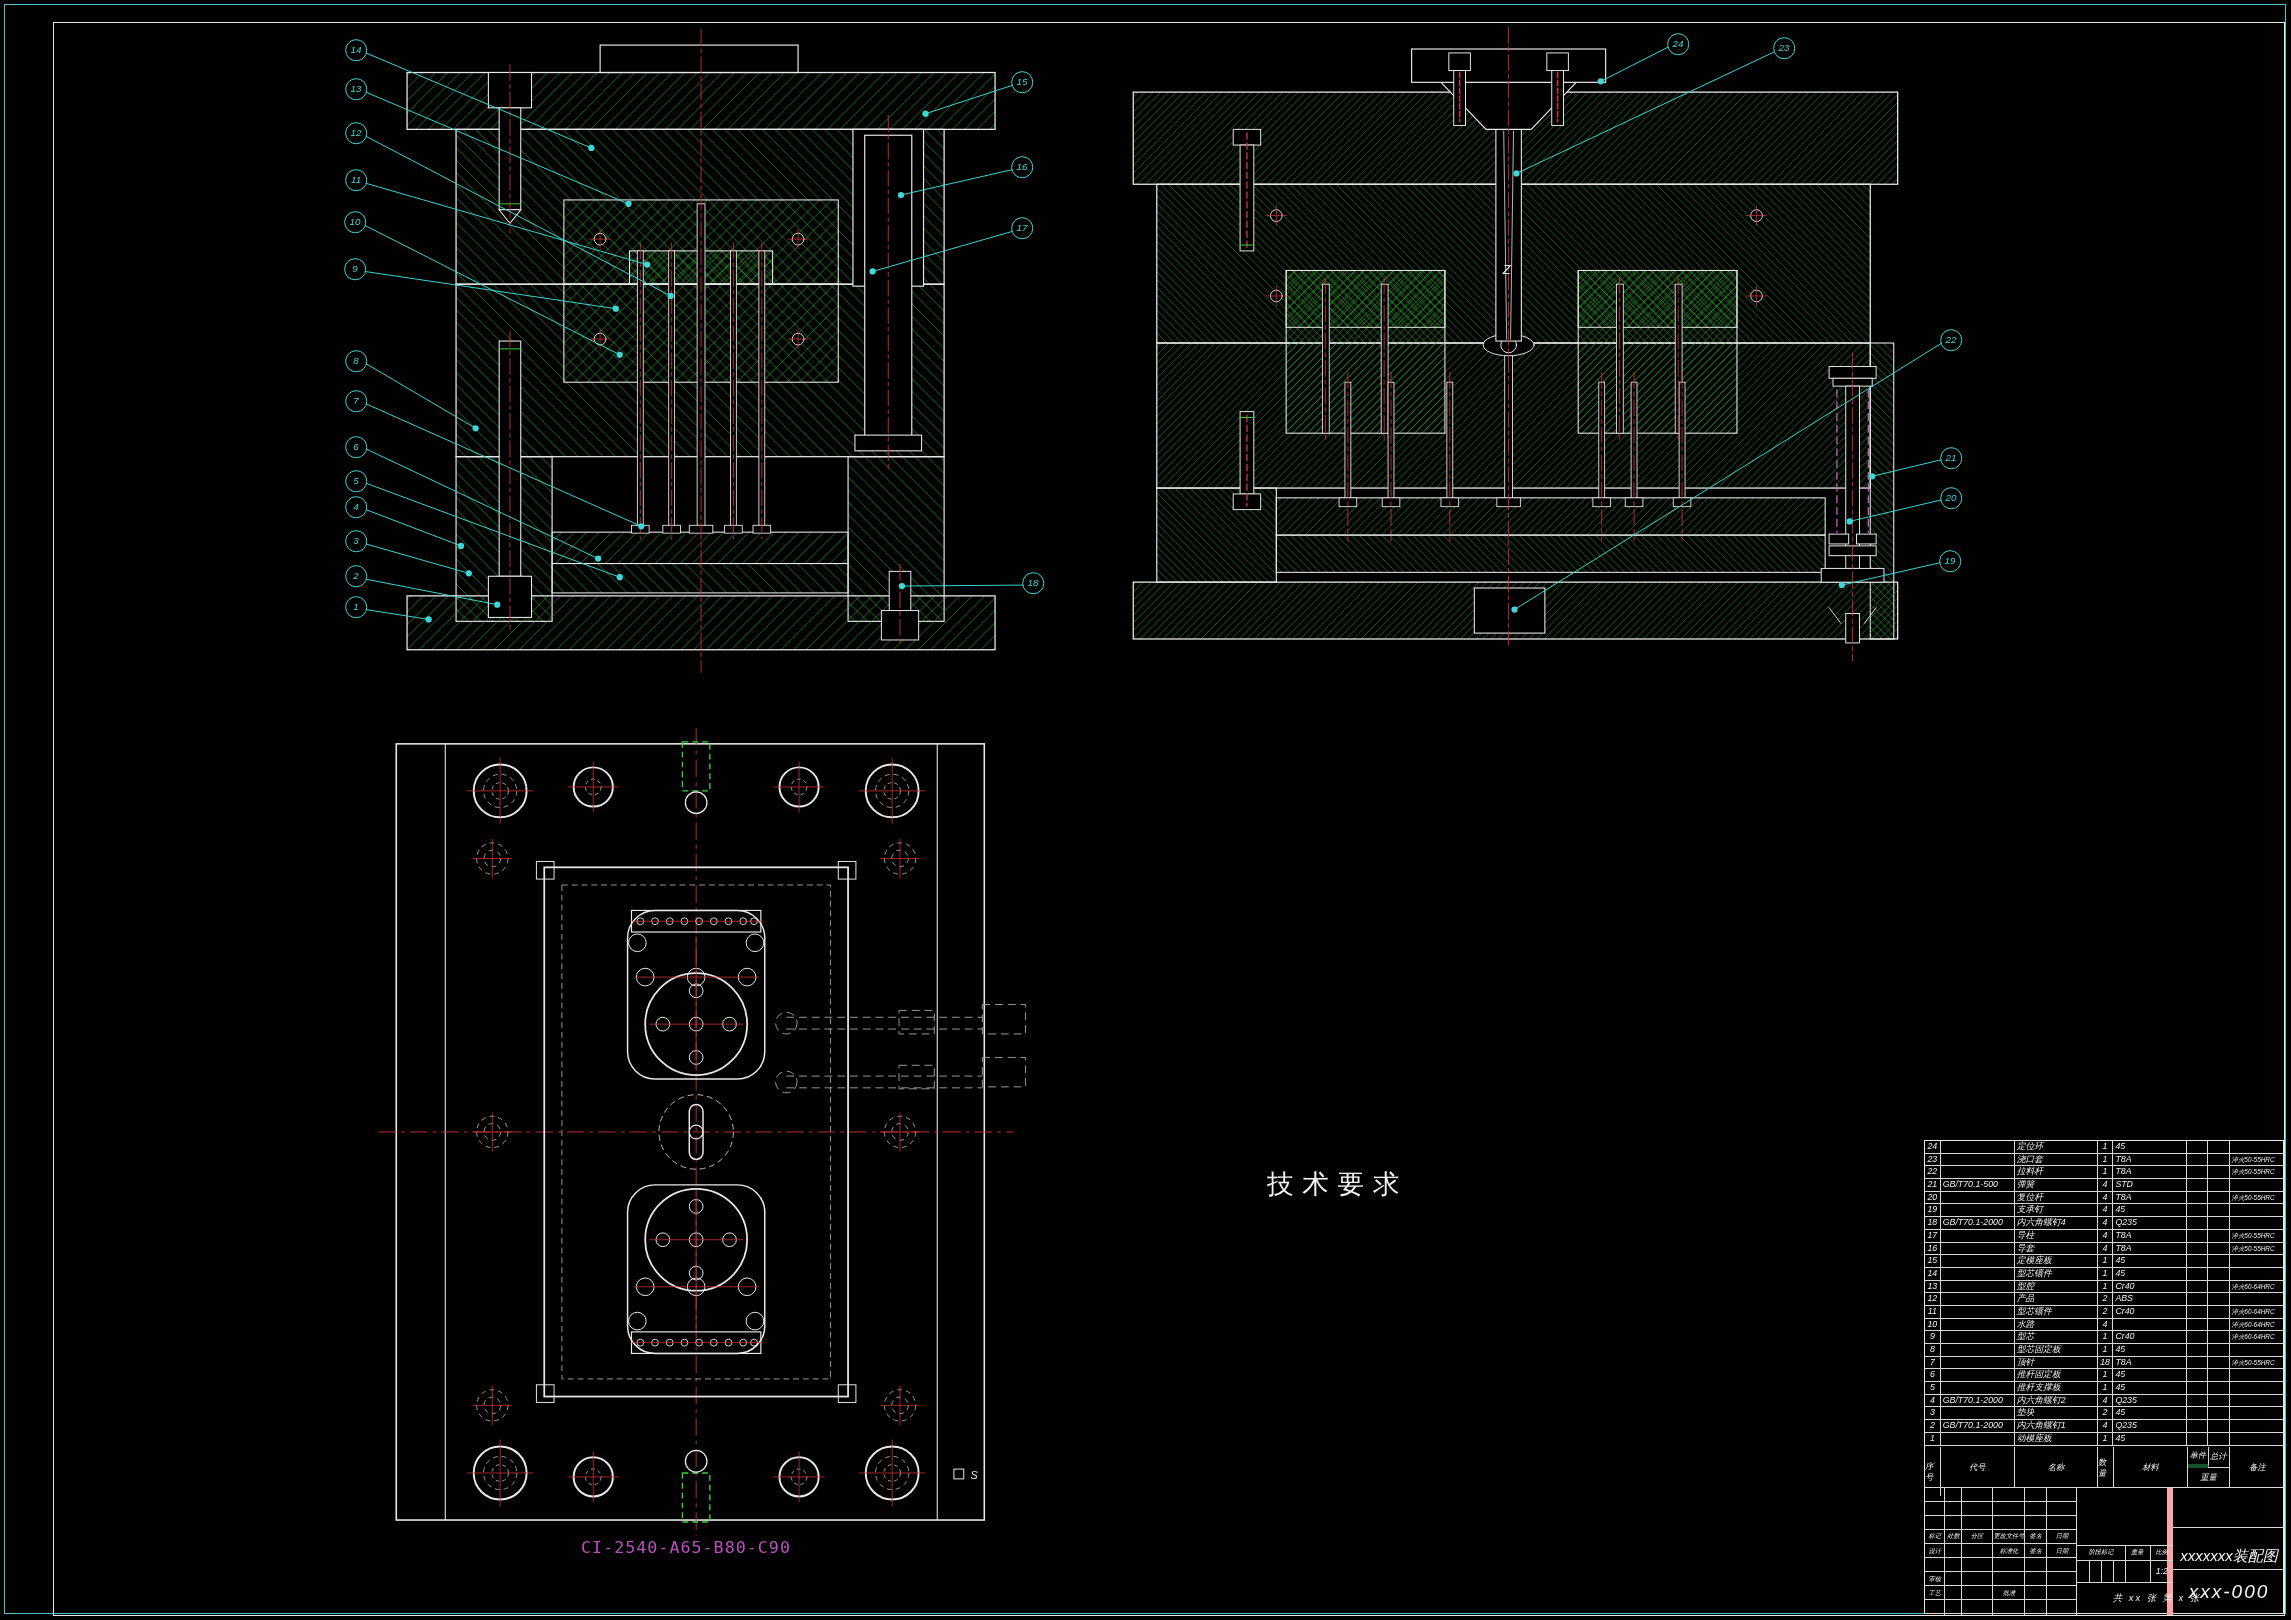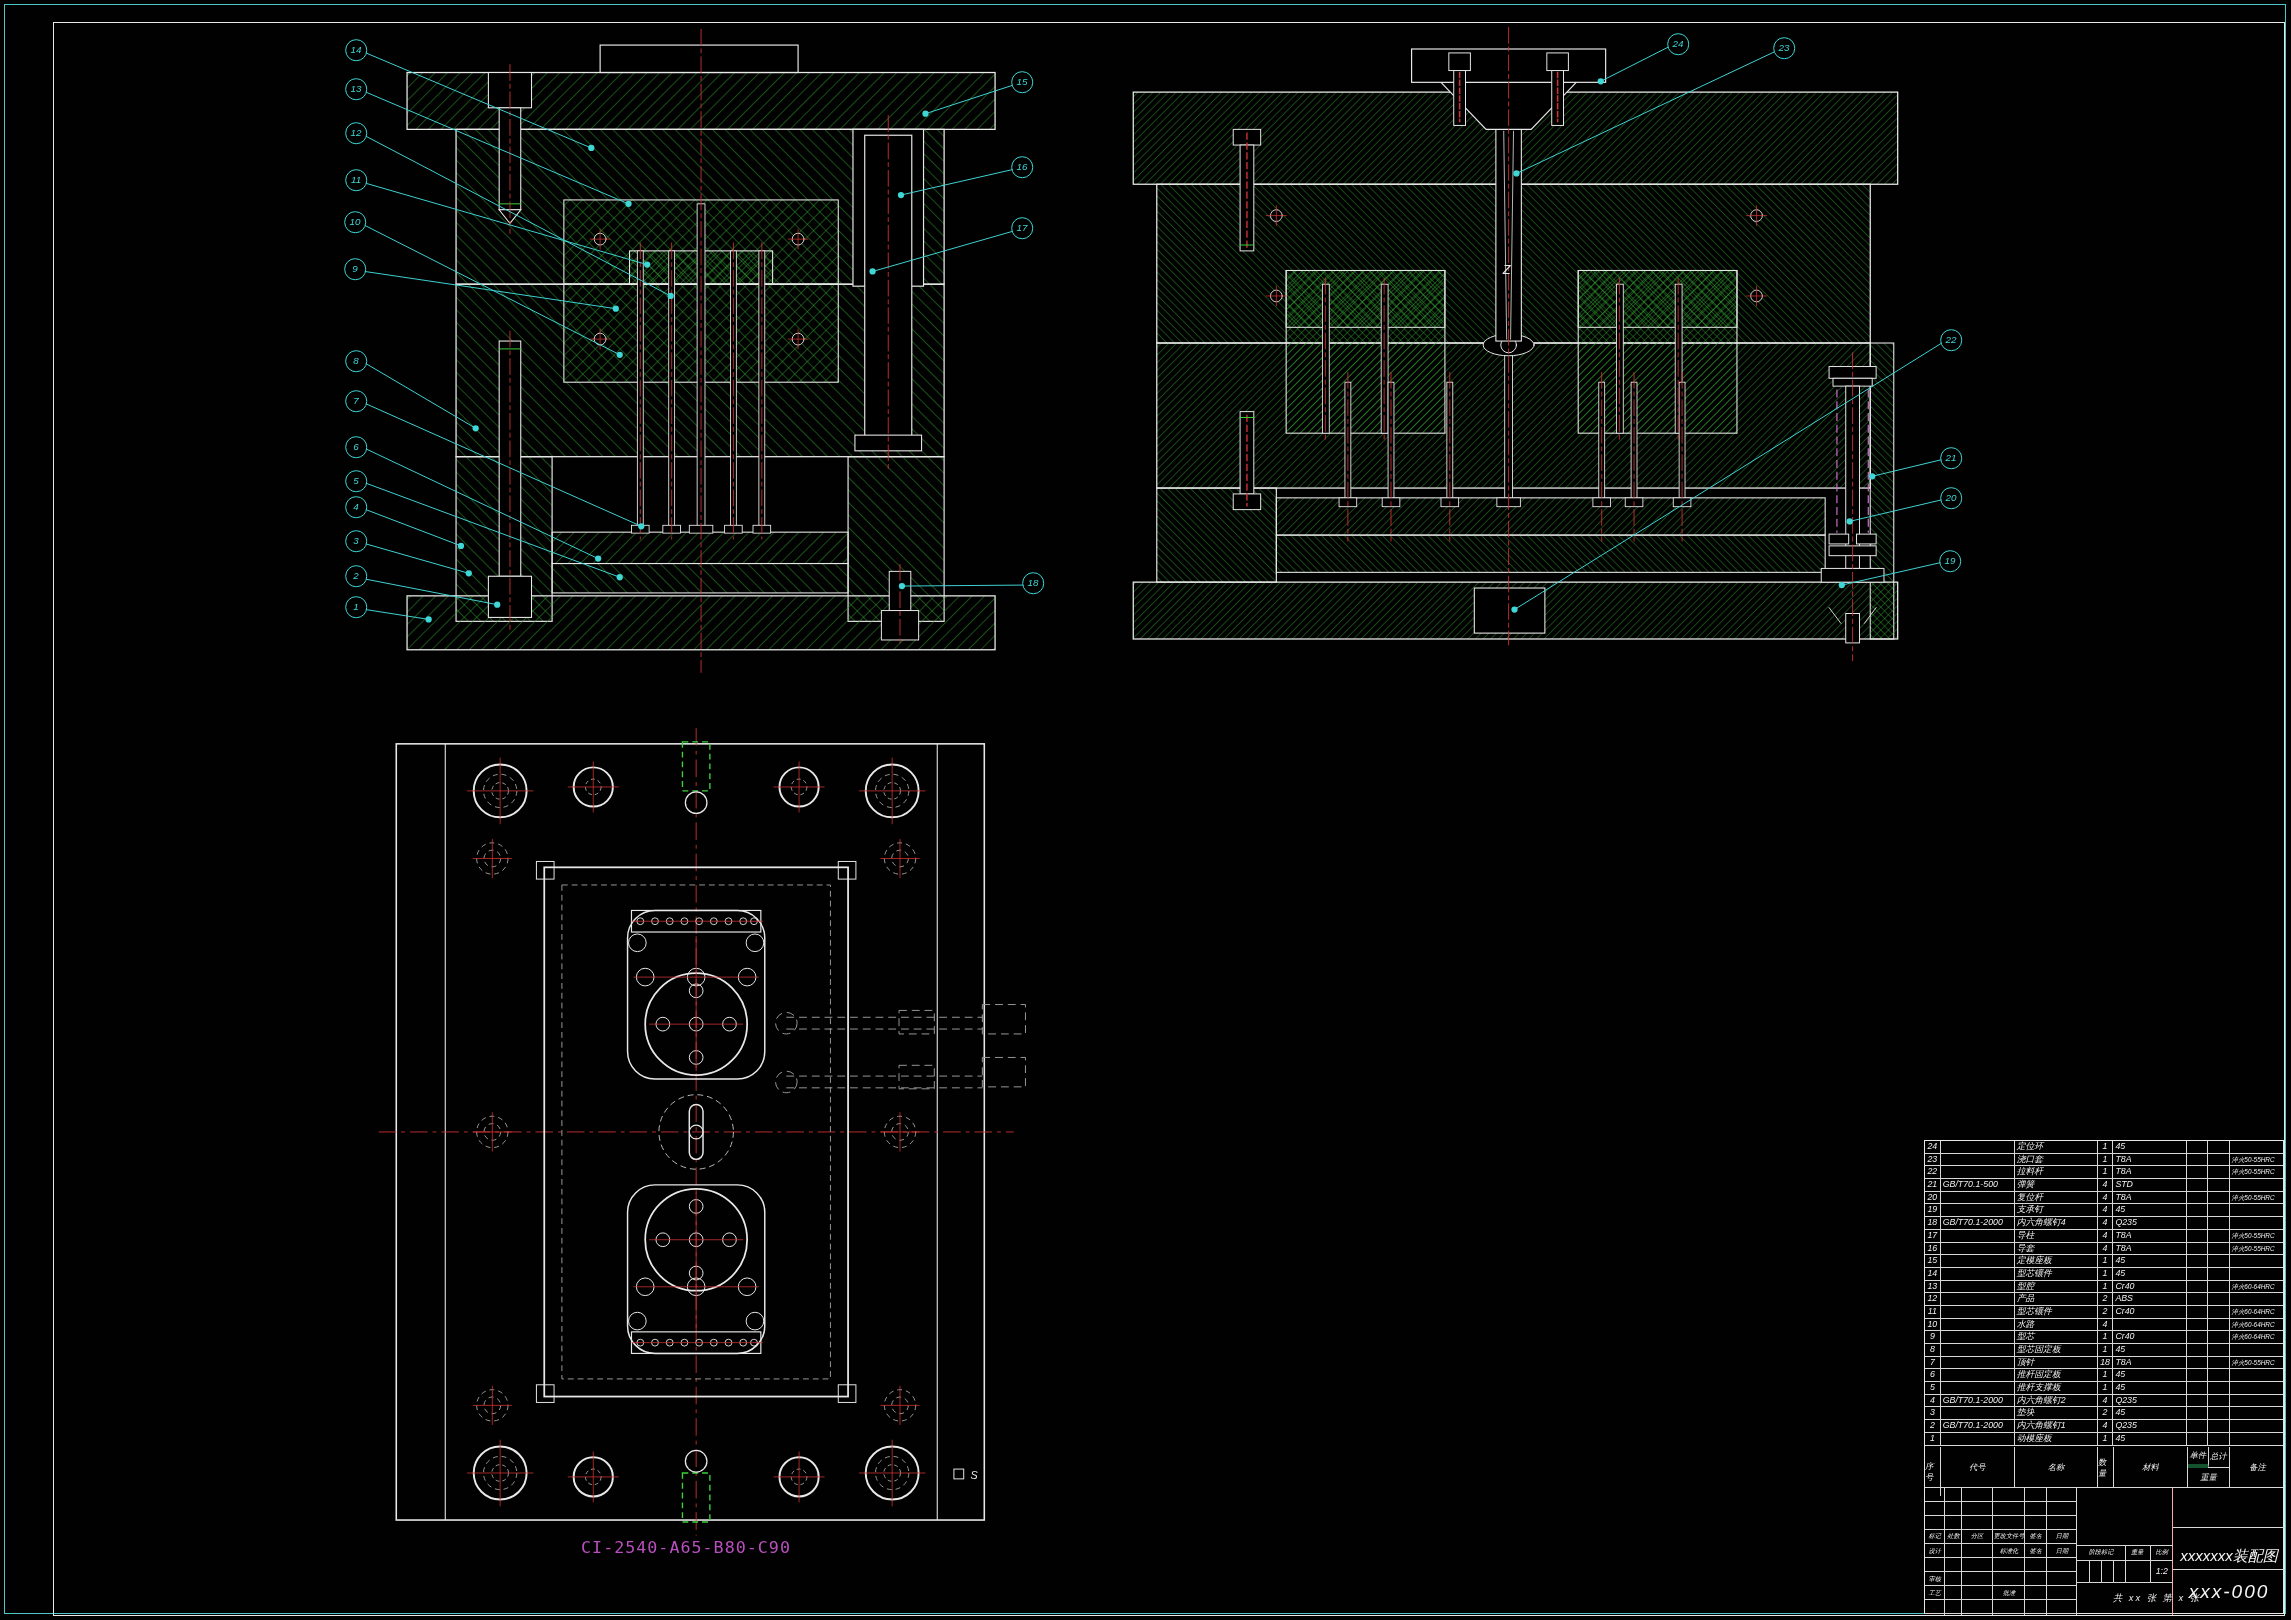--- a/index.html
+++ b/index.html
@@ -46,21 +46,21 @@
   .tb-left{position:absolute;left:0;top:0;width:152px;height:127px;box-sizing:border-box;
            border-right:1px solid #d8d8d8;
            background-image:
              linear-gradient(90deg,#0000 0 18.6px,#d8d8d8 18.6px 19.6px,#0000 19.6px 36px,#d8d8d8 36px 37px,
                #0000 37px 67px,#d8d8d8 67px 68px,#0000 68px 99px,#d8d8d8 99px 100px,
                #0000 100px 121px,#d8d8d8 121px 122px,#0000 122px 152px),
              repeating-linear-gradient(#0000 0 13px,#d8d8d8 13px 14px);}
   .tb-lab{position:absolute;font-size:6.2px;font-style:italic;color:#f0f0f0;display:flex;
           align-items:center;justify-content:center;overflow:hidden;white-space:nowrap;}
   .tb-mid{position:absolute;left:152px;top:0;width:96px;height:127px;box-sizing:border-box;
-          border-right:1px solid #fca5a5;}
+          border-right:6px solid #fca5a5;}
   .tb-right{position:absolute;left:248px;top:0;width:112px;height:127px;}
   .hline{position:absolute;background:#d8d8d8;height:1px;}
   .vline{position:absolute;background:#d8d8d8;width:1px;}
   .tb-title{position:absolute;left:0;top:47px;width:112px;height:42px;display:flex;align-items:center;
             justify-content:center;font-size:15px;font-style:italic;color:#f5f5f5;}
   .tb-code{position:absolute;left:0;top:81px;width:112px;height:46px;display:flex;align-items:center;
            justify-content:center;font-size:19px;font-style:italic;letter-spacing:2px;color:#f5f5f5;}
   .tb-sheet{position:absolute;left:0;top:94px;width:96px;height:33px;display:flex;align-items:center;
             justify-content:center;font-size:9.3px;font-style:italic;letter-spacing:2px;color:#f0f0f0;margin-left:32px;}
   .tb-scale{position:absolute;left:73px;top:72px;width:23.5px;height:22.5px;display:flex;align-items:center;
@@ -553,20 +553,30 @@
   <div class="balloon" style="left:1022px;top:167px">16</div>
   <div class="balloon" style="left:1022px;top:228px">17</div>
   <div class="balloon" style="left:1033px;top:583px">18</div>
   <div class="balloon" style="left:1950px;top:561px">19</div>
   <div class="balloon" style="left:1951px;top:498px">20</div>
   <div class="balloon" style="left:1951px;top:458px">21</div>
   <div class="balloon" style="left:1951px;top:340px">22</div>
   <div class="balloon" style="left:1784px;top:48px">23</div>
   <div class="balloon" style="left:1678px;top:44px">24</div>
 
+  <div class="techreq">
+    <h2>技术要求</h2>
+    <ol>
+      <li></li>
+        <li></li>
+        <li></li>
+        <li></li>
+        <li></li>
+    </ol>
+  </div>
 
   <div class="plan-label">CI-2540-A65-B80-C90</div>
 
   <div class="ptable">
     <div class="pt-body">
       <div class="pt-row">
           <div class="c c-seq">24</div>
           <div class="c c-code"></div>
           <div class="c c-name">定位环</div>
           <div class="c c-qty">1</div>

